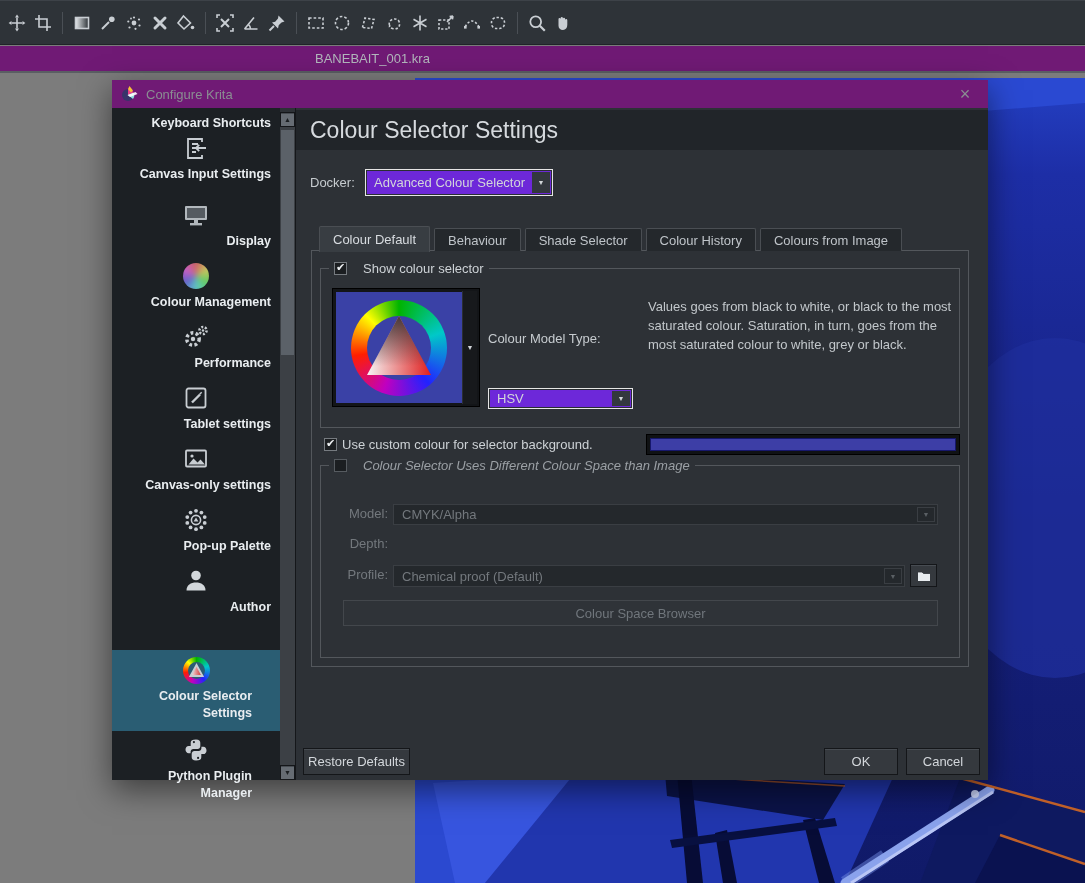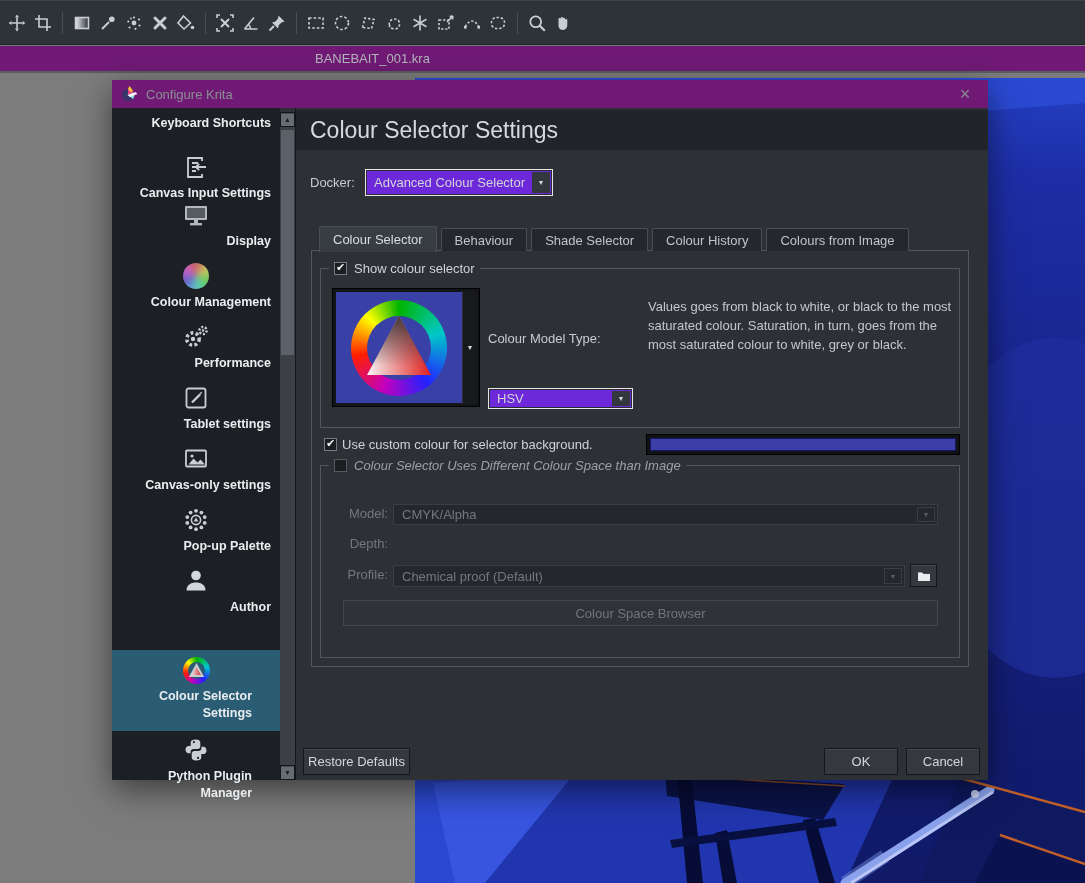--- a/index.html
+++ b/index.html
@@ -77,21 +77,21 @@
   .tab { height:23px; background:#24282c; border:1px solid #4a4e53; border-bottom:none;
          border-radius:2px 2px 0 0; margin-right:4px; padding:0 13px; display:flex; align-items:center;
          font-size:13px; color:#bfc4c9; white-space:nowrap; }
   .tab.active { height:26px; background:#383d42; color:#d8dce0; margin-bottom:-1px; }
 
   .tab-panel { position:absolute; left:199px; top:142px; width:658px; height:417px; border:1px solid #53575c; }
 
   
   .group { position:absolute; border:1px solid #53575c; }
   .legend { position:absolute; top:-8px; left:8px; background:#2d3136; padding:0 5px;
-            display:flex; align-items:center; gap:7px; font-size:13px; color:#cdd2d6; white-space:nowrap; }
+            display:flex; align-items:center; gap:16px; font-size:13px; color:#cdd2d6; white-space:nowrap; }
   .legend.dis { color:#9ba0a5;font-style:italic; }
 
   
   .cb { width:13px; height:13px; background:#1b1e21; border:1px solid #767b80; position:relative; flex:none; }
   .cb.checked::after { content:"✔"; position:absolute; left:1px; top:-2px; font-size:11px; color:#eef1f3; }
   .cb.dim { border-color:#565b60; }
   .cb.abs { position:absolute; }
 
   
   .sel-preview { position:absolute; left:220px; top:180px; width:148px; height:119px;
@@ -314,21 +314,21 @@
       <span class="dlg-title">Configure Krita</span>
       <span class="dlg-close">×</span>
     </div>
 
     <div class="dlg-body">
 
       <div class="sidebar">
         <div class="side-item" style="top:4px">
           <div class="side-label">Keyboard Shortcuts</div>
         </div>
-        <div class="side-item" style="top:44px">
+        <div class="side-item" style="top:25px">
           <div class="side-icon">
               <svg width="28" height="28">
                 <path d="M20 8V5H6v19h14v-3"></path>
                 <path d="M10 10h6M10 14h6M10 18h4"></path>
                 <path d="M24 14H14m0 0l3.2-3.2M14 14l3.2 3.2"></path>
               </svg>
             </div>
           <div class="side-label">Canvas Input Settings</div>
         </div>
         <div class="side-item" style="top:92px">
@@ -459,21 +459,21 @@
           <span class="page-title">Colour Selector Settings</span>
         </div>
 
         <span class="lbl" style="left:14px; top:67px">Docker:</span>
         <div class="dd" style="left:69px; top:61px; width:188px; height:27px">
           <span class="val">Advanced Colour Selector</span>
           <span class="arrow">▼</span>
         </div>
 
         <div class="tabs" style="left:23px">
-          <div class="tab active">Colour Selector</div>
+          <div class="tab active">Colour Default</div>
           <div class="tab">Behaviour</div>
           <div class="tab">Shade Selector</div>
           <div class="tab">Colour History</div>
           <div class="tab">Colours from Image</div>
         </div>
         <div class="tab-panel" style="left:15px"></div>
 
         <div class="group" style="left:24px; top:160px; width:640px; height:160px">
           <div class="legend">
             <span class="cb checked"></span>

